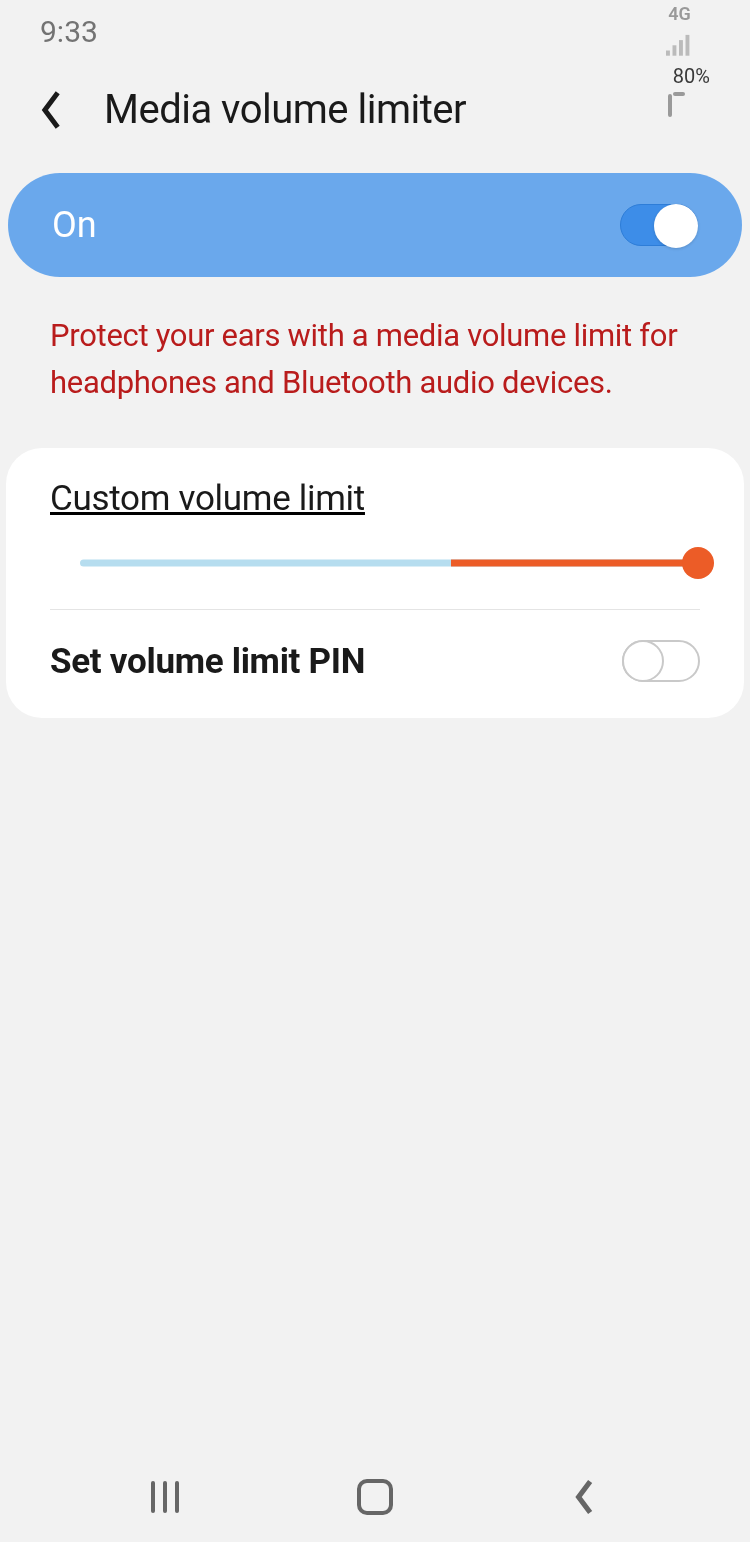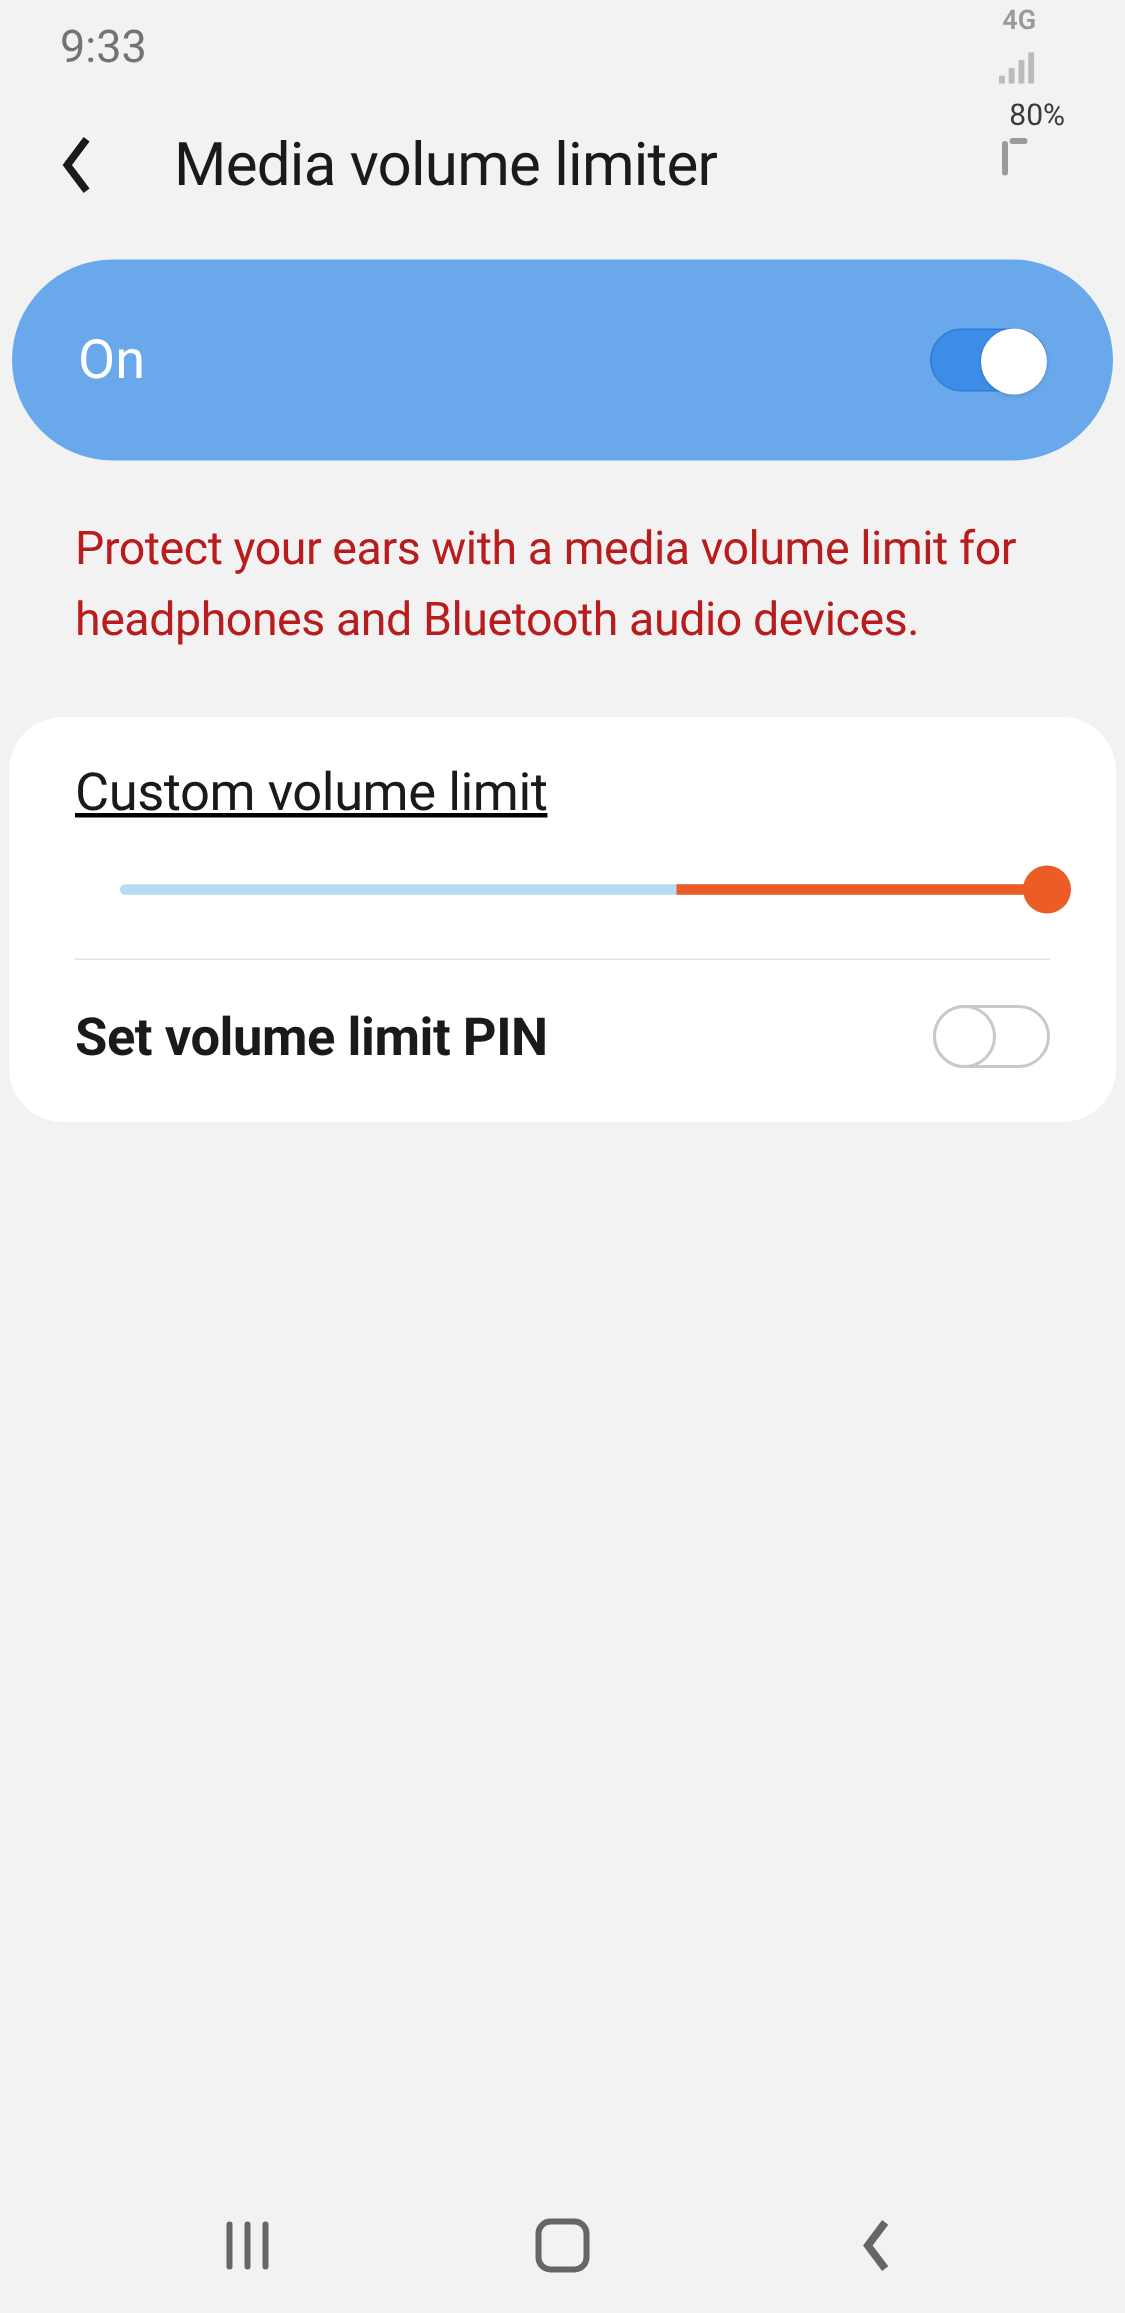--- a/index.html
+++ b/index.html
@@ -31,33 +31,33 @@
     .status-batt .body {
       width: 22px; height: 32px; border: 2px solid #9a9a9a; border-radius: 3px;
       position: relative; overflow: hidden;
     }
     .status-batt .fill {
       position: absolute; left: 0; right: 0; bottom: 0; height: 80%; background: #3a3a3a;
     }
 
     
     .header {
-      display: flex; align-items: center; gap: 40px;
+      display: flex; align-items: center; gap: 28px;
       padding: 28px 28px 40px 40px;
     }
     .header .back { width: 36px; height: 36px; display:flex; align-items:center; }
     .header .back svg { width: 24px; height: 40px; stroke: #1a1a1a; stroke-width: 3.5; fill: none; }
     .page-title { font-size: 40px; font-weight: 400; color: #1a1a1a; letter-spacing: -0.5px; }
 
     
     .pill {
       margin: 0 8px;
       background: #6aa8ec;
       border-radius: 70px;
-      height: 134px;
+      height: 104px;
       display: flex; align-items: center; justify-content: space-between;
       padding: 0 44px;
     }
     .pill-label { font-size: 36px; color: #ffffff; }
     .switch-on {
       width: 78px; height: 42px; border-radius: 22px;
       background: #3d8de8; position: relative;
       border: 1px solid #2d7dd8;
     }
     .switch-on .knob {

